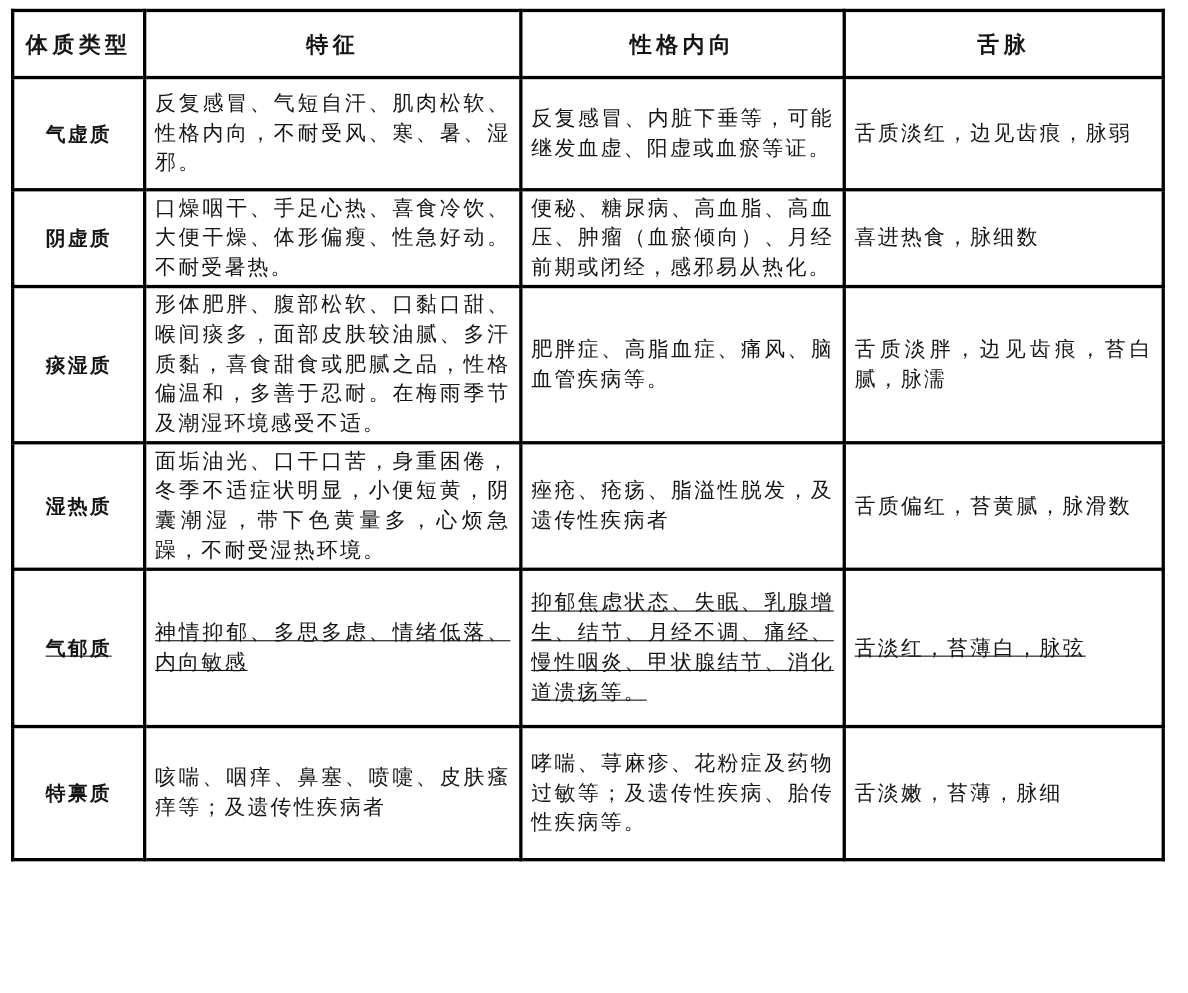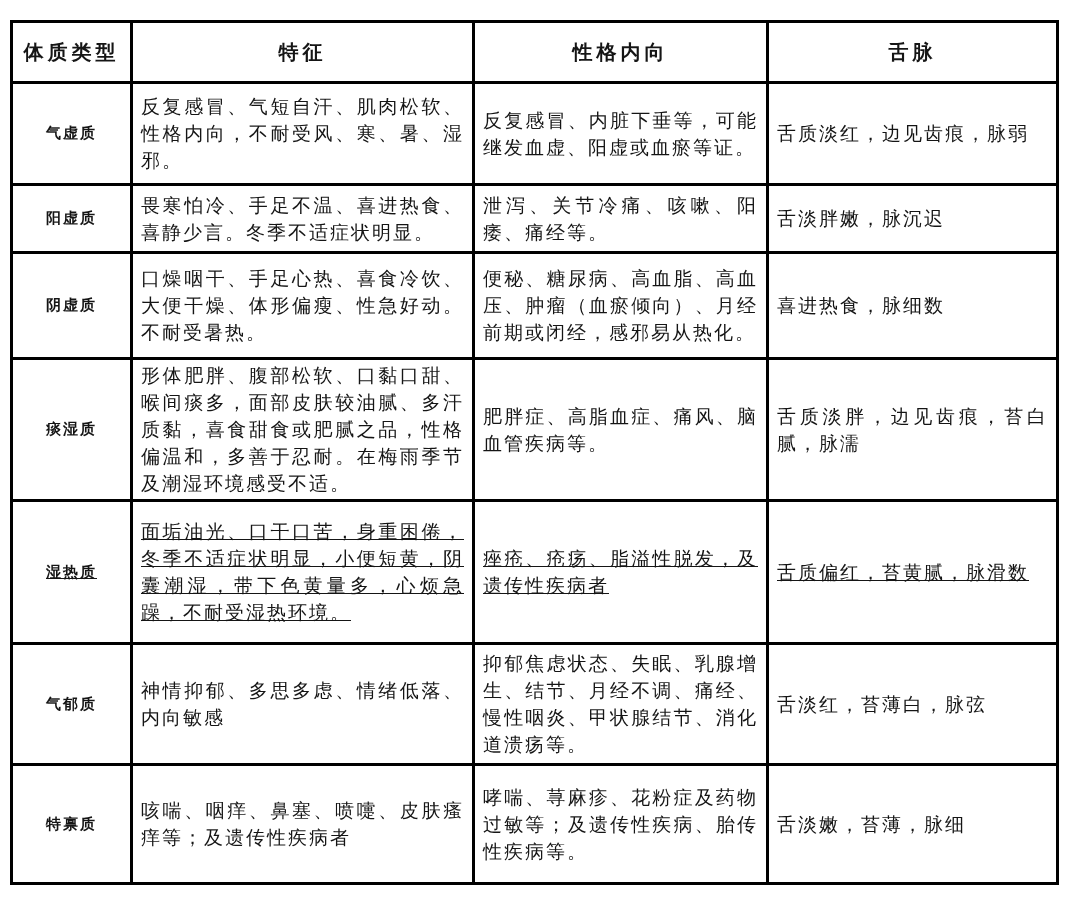--- a/index.html
+++ b/index.html
@@ -14,21 +14,20 @@
     font-family: "Liberation Serif", "DejaVu Serif", serif;
     color: #151515;
   }
   .doc {
     padding: 8px 0 0 10px;
   }
   table.constitution-table {
     border-collapse: collapse;
     table-layout: fixed;
     width: 937px;
-    margin-top: 12px;
   }
   .constitution-table th,
   .constitution-table td {
     border: 3px solid #000000;
     vertical-align: middle;
     overflow: hidden;
   }
   
   .col-type     { width: 120px; }
   .col-features { width: 342px; }
@@ -49,21 +48,21 @@
   tbody tr:nth-child(1) td { height: 95px; }
   tbody tr:nth-child(2) td { height: 61px; }
   tbody tr:nth-child(3) td { height: 99px; }
   tbody tr:nth-child(4) td { height: 69px; }
   tbody tr:nth-child(5) td { height: 136px; text-decoration: underline; }
   tbody tr:nth-child(6) td { height: 114px; }
   tbody tr:nth-child(7) td { height: 112px; }
   tbody tr:nth-child(8) td { height: 86px; }
 
   .cell-type {
-    font-size: 15px;
+    font-size: 18px;
     font-weight: bold;
     text-align: center;
     letter-spacing: 2px;
     padding: 0 4px;
   }
   .cell-text {
     font-size: 19px;
     line-height: 27px;
     letter-spacing: 2px;
     text-align: justify;
@@ -91,26 +90,20 @@
       </tr>
     </thead>
     <tbody>
       <tr>
         <td class="cell-type">气虚质</td>
         <td class="cell-text">反复感冒、气短自汗、肌肉松软、性格内向，不耐受风、寒、暑、湿邪。</td>
         <td class="cell-text">反复感冒、内脏下垂等，可能继发血虚、阳虚或血瘀等证。</td>
         <td class="cell-text">舌质淡红，边见齿痕，脉弱</td>
       </tr>
       <tr>
-        <td class="cell-type">阳虚质</td>
-        <td class="cell-text">畏寒怕冷、手足不温、喜进热食、喜静少言。冬季不适症状明显。</td>
-        <td class="cell-text">泄泻、关节冷痛、咳嗽、阳痿、痛经等。</td>
-        <td class="cell-text">舌淡胖嫩，脉沉迟</td>
-      </tr>
-      <tr>
         <td class="cell-type">阴虚质</td>
         <td class="cell-text">口燥咽干、手足心热、喜食冷饮、大便干燥、体形偏瘦、性急好动。不耐受暑热。</td>
         <td class="cell-text">便秘、糖尿病、高血脂、高血压、肿瘤（血瘀倾向）、月经前期或闭经，感邪易从热化。</td>
         <td class="cell-text">喜进热食，脉细数</td>
       </tr>
       <tr>
         <td class="cell-type">痰湿质</td>
         <td class="cell-text">形体肥胖、腹部松软、口黏口甜、喉间痰多，面部皮肤较油腻、多汗质黏，喜食甜食或肥腻之品，性格偏温和，多善于忍耐。在梅雨季节及潮湿环境感受不适。</td>
         <td class="cell-text">肥胖症、高脂血症、痛风、脑血管疾病等。</td>
         <td class="cell-text">舌质淡胖，边见齿痕，苔白腻，脉濡</td>

